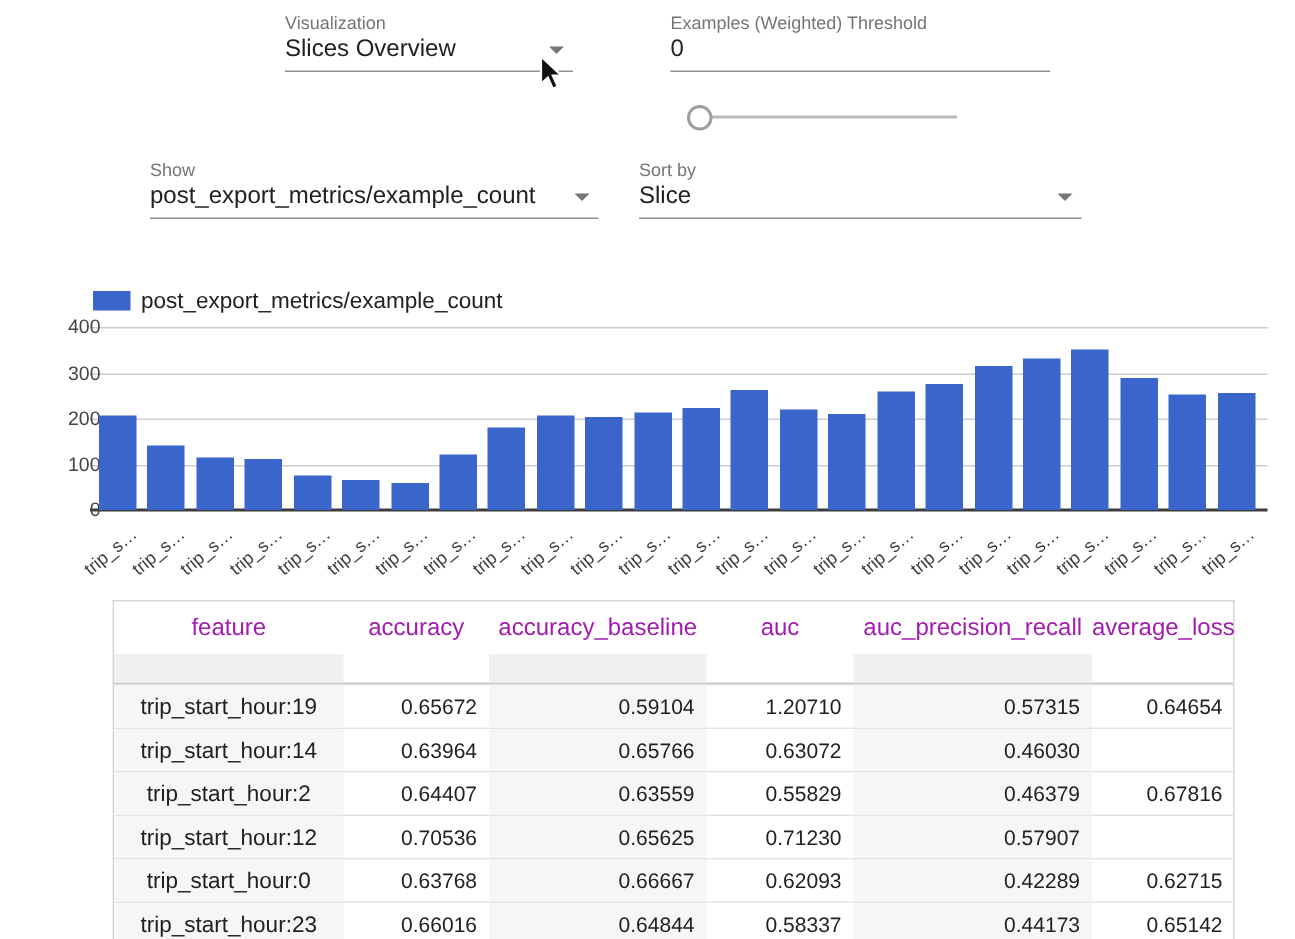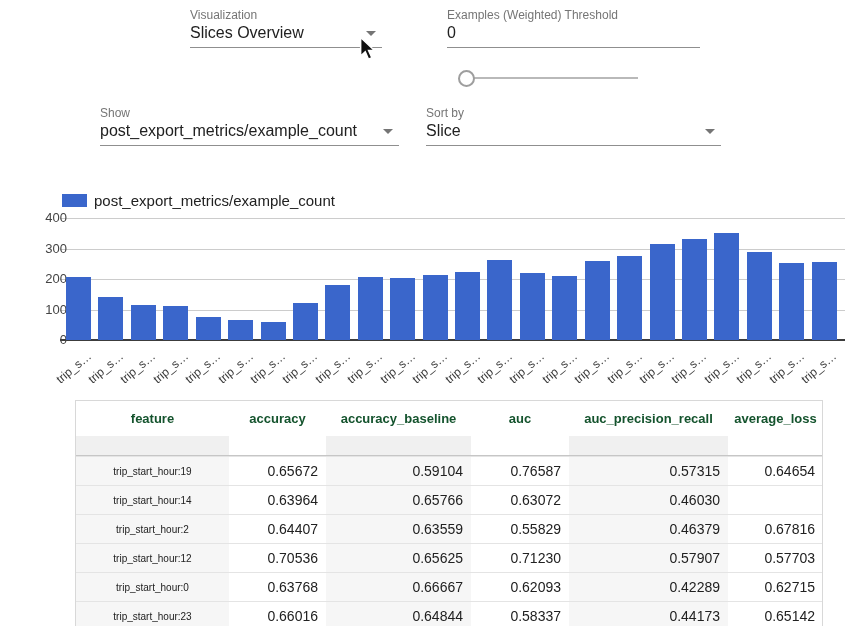--- a/index.html
+++ b/index.html
@@ -50,28 +50,28 @@
   
   #table{
     position:absolute;left:75px;top:400px;width:748px;
     border:1px solid #d8d8d8;border-bottom:none;box-sizing:border-box;
     font-size:14px;background:#fff;
   }
   .trow{display:grid;grid-template-columns:153px 97px 145px 98px 159px 95px;}
   .hrow{height:35px;}
   .hcell{
     display:flex;align-items:center;justify-content:center;
-    font-size:13px;color:#14532d;font-weight:700;cursor:pointer;
+    font-size:16px;color:#a21caf;font-weight:400;cursor:pointer;
   }
   .frow{height:19px;border-bottom:1px solid #c6c6c6;}
   .fcell{height:100%;}
   .brow{height:28px;border-top:1px solid #e4e4e4;}
   .brow:first-of-type{border-top:none;}
   .bcell{display:flex;align-items:center;color:#212121;}
-  .bcell.feat{justify-content:center;font-size:10px;}
+  .bcell.feat{justify-content:center;font-size:15px;}
   .bcell.num{justify-content:flex-end;padding-right:8px;box-sizing:border-box;}
   .stripe{background:#f6f6f6;}
   .fstripe{background:#f0f0f0;}
 </style>
 </head>
 <body>
 
 <div id="app">
 
   <div class="ctl" id="ctl-vis">
@@ -194,21 +194,21 @@
         <div class="fcell"></div>
         <div class="fcell fstripe"></div>
         <div class="fcell"></div>
         <div class="fcell fstripe"></div>
         <div class="fcell"></div>
       </div>
       <div class="trow brow">
         <div class="bcell feat stripe">trip_start_hour:19</div>
         <div class="bcell num">0.65672</div>
         <div class="bcell num stripe">0.59104</div>
-        <div class="bcell num">0.76587</div>
+        <div class="bcell num">1.20710</div>
         <div class="bcell num stripe">0.57315</div>
         <div class="bcell num">0.64654</div>
       </div>
       <div class="trow brow">
         <div class="bcell feat stripe">trip_start_hour:14</div>
         <div class="bcell num">0.63964</div>
         <div class="bcell num stripe">0.65766</div>
         <div class="bcell num">0.63072</div>
         <div class="bcell num stripe">0.46030</div>
       </div>
@@ -219,21 +219,20 @@
         <div class="bcell num">0.55829</div>
         <div class="bcell num stripe">0.46379</div>
         <div class="bcell num">0.67816</div>
       </div>
       <div class="trow brow">
         <div class="bcell feat stripe">trip_start_hour:12</div>
         <div class="bcell num">0.70536</div>
         <div class="bcell num stripe">0.65625</div>
         <div class="bcell num">0.71230</div>
         <div class="bcell num stripe">0.57907</div>
-        <div class="bcell num">0.57703</div>
       </div>
       <div class="trow brow">
         <div class="bcell feat stripe">trip_start_hour:0</div>
         <div class="bcell num">0.63768</div>
         <div class="bcell num stripe">0.66667</div>
         <div class="bcell num">0.62093</div>
         <div class="bcell num stripe">0.42289</div>
         <div class="bcell num">0.62715</div>
       </div>
       <div class="trow brow">

